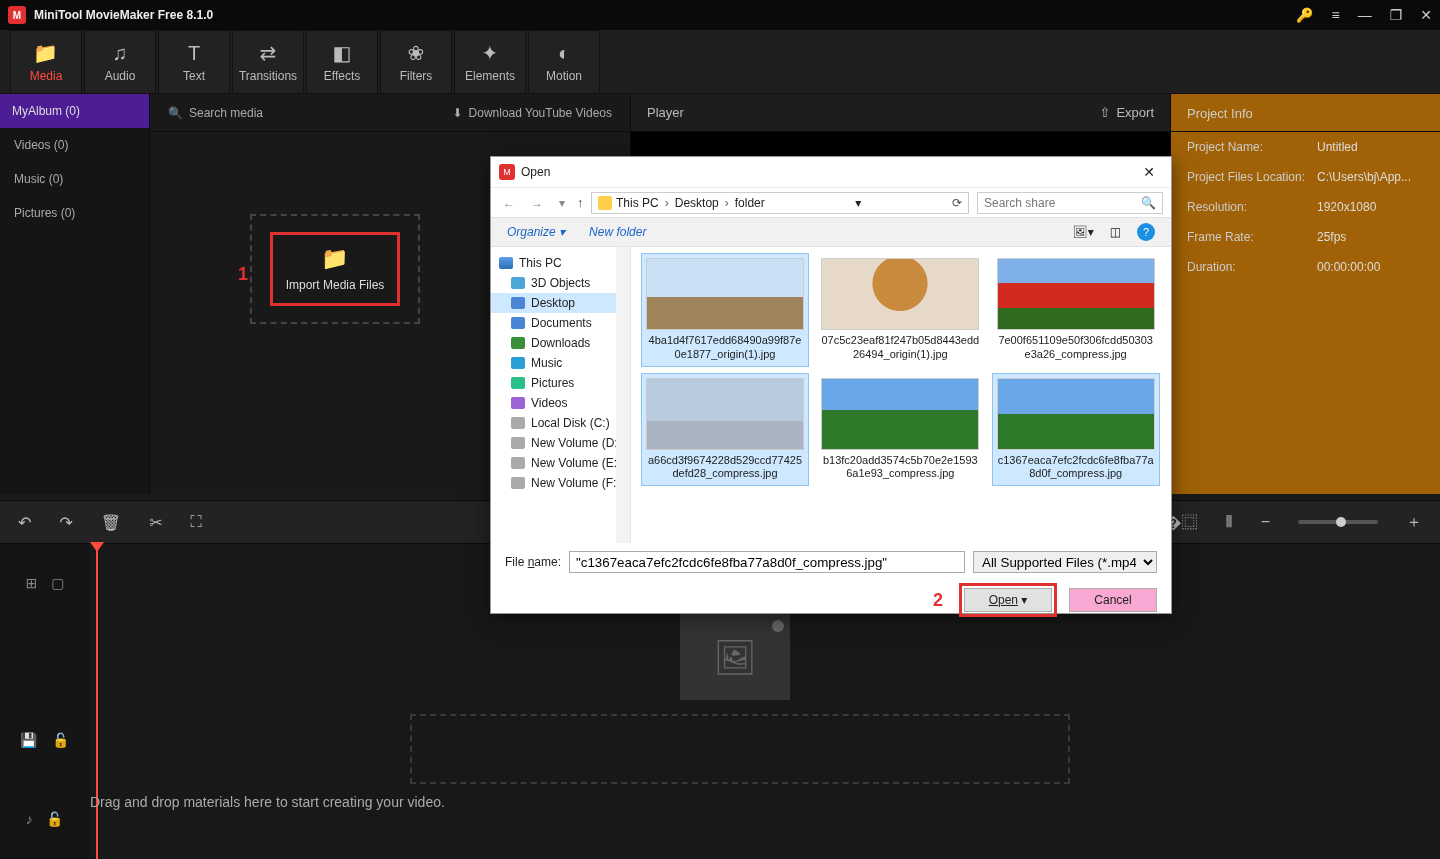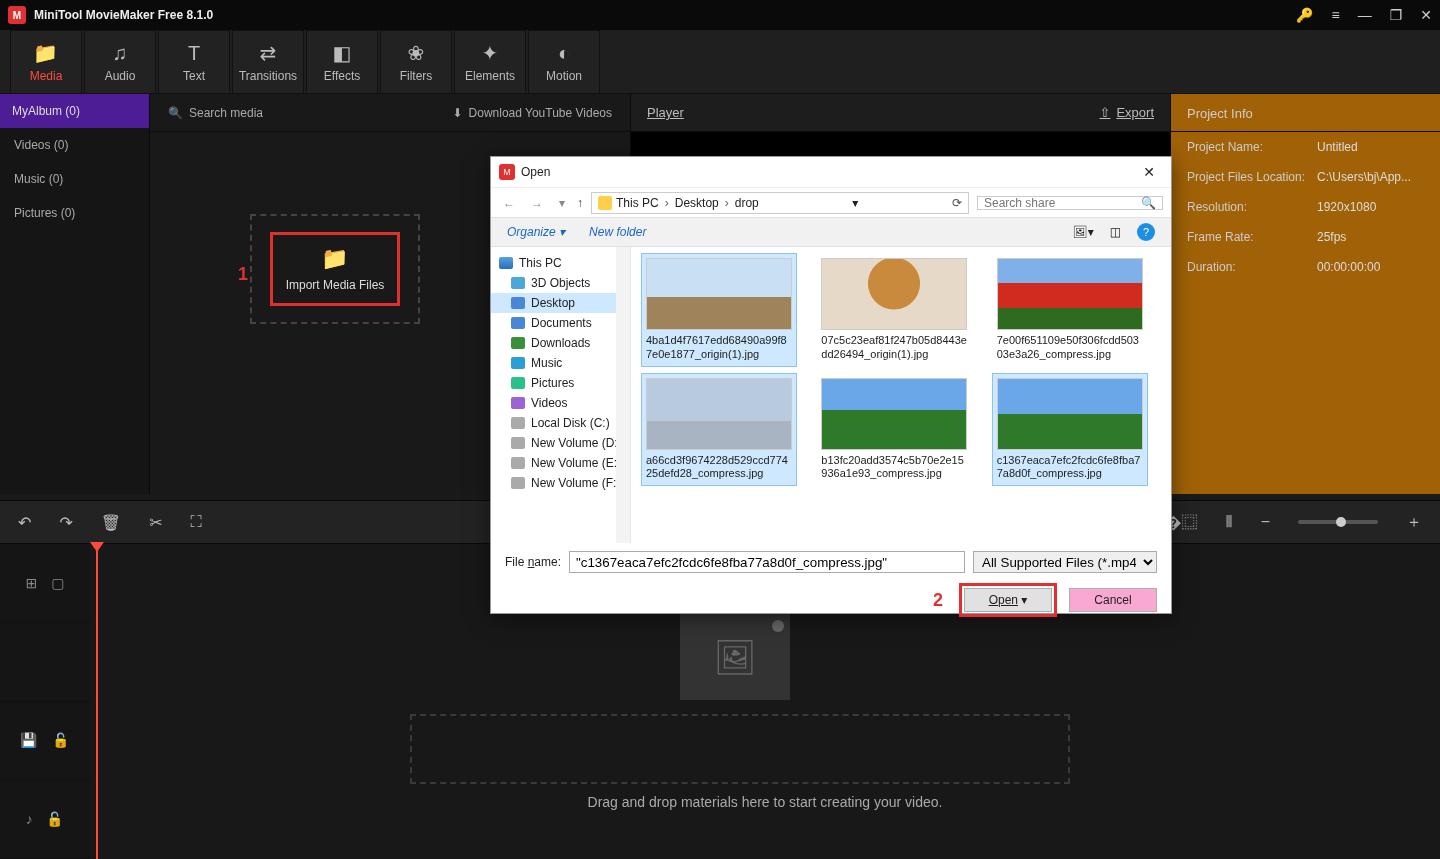--- a/index.html
+++ b/index.html
@@ -30,21 +30,21 @@
 .search-media { flex: 1; }
 .search-media::before { content: "🔍"; margin-right: 6px; opacity: .6; }
 .dl-yt::before { content: "⬇"; margin-right: 6px; }
 
 .import-wrap { position: absolute; left: 100px; top: 120px; width: 170px; height: 110px; border: 2px dashed #444; display:flex; align-items:center; justify-content:center; }
 .import-inner { border: 3px solid #e03030; width: 130px; height: 74px; display:flex; flex-direction:column; align-items:center; justify-content:center; gap:6px; font-size:12px; color:#ddd; }
 .import-inner .ficon { font-size: 22px; }
 .annot1 { position:absolute; left: 88px; top: 170px; color:#e03030; font-size:18px; font-weight:bold; }
 
 .player-panel { width: 540px; background: #1d1d1d; border-left: 1px solid #0a0a0a; }
-.player-head { display:flex; align-items:center; justify-content:space-between; padding: 10px 16px; font-size: 13px; color:#bbb; height: 38px; border-bottom:1px solid #0d0d0d;text-decoration:underline;}
+.player-head { display:flex; align-items:center; justify-content:space-between; padding: 10px 16px; font-size: 13px; color:#bbb; height: 38px; border-bottom:1px solid #0d0d0d;}
 .player-head .export { display:flex; align-items:center; gap:6px; }
 .player-head .export::before { content: "⇧"; }
 .player-view { background:#000; margin:0 0 0 0; height: 330px; }
 
 .info-panel { width: 270px; background: #a16207; border-left: 1px solid #0a0a0a; }
 .info-head { padding: 12px 16px; font-size: 13px; border-bottom:1px solid #0d0d0d; height: 38px;}
 .info-row { display:flex; padding: 8px 16px; font-size: 12px; color:#ccc; }
 .info-row .k { width: 130px; }
 .info-row .v { flex:1; color:#ddd; }
 
@@ -60,35 +60,35 @@
 .track-labels { width: 90px; background:#151515; display:flex; flex-direction:column; }
 .track-row { flex:1; display:flex; align-items:center; justify-content:center; gap:14px; border-bottom:1px solid #111;}
 .track-row span { font-size:14px; color:#888; }
 
 .timeline-canvas { flex:1; position:relative; }
 .playhead { position:absolute; left:6px; top:0; bottom:0; width:2px; background:#ff4a3d; }
 .playhead::before { content:""; position:absolute; top:-2px; left:-6px; width:14px; height:10px; background:#ff4a3d; clip-path: polygon(0 0,100% 0,50% 100%);}
 .thumb-ph { position:absolute; left: 590px; top: 70px; width:110px; height:86px; background:#333; display:flex; align-items:center; justify-content:center; font-size:34px; color:#666; }
 .thumb-ph::after { content:""; position:absolute; right:6px; top:6px; width:12px;height:12px;border-radius:50%;background:#666;}
 .dropzone { position:absolute; left:320px; top:170px; width:660px; height:70px; border:2px dashed #3a3a3a; display:flex; align-items:center; justify-content:center; font-size:14px; color:#aaa; }
-.drop-text { position:absolute; left:0; right:0; top:250px; text-align:center; font-size:14px; color:#aaa; }
+.drop-text { position:absolute; left:0; right:0; top:250px; font-size:14px; color:#aaa; }
 
 
 .dlg { position:absolute; left:490px; top:156px; width:682px; height:458px; background:#fff; border:1px solid #999; box-shadow: 0 4px 20px rgba(0,0,0,.5); color:#222; font-size:12px; }
 .dlg-title { height:30px; display:flex; align-items:center; padding:0 8px; }
 .dlg-title .logo { width:16px;height:16px;background:#e03030;border-radius:3px;margin-right:6px;display:flex;align-items:center;justify-content:center;color:#fff;font-size:9px; }
 .dlg-title .close { margin-left:auto; font-size:14px; padding:0 8px; }
 .dlg-nav { height:30px; display:flex; align-items:center; padding:0 8px; gap:8px; border-top:1px solid #eee; }
 .dlg-nav .arrow { color:#888; padding:0 4px; }
 .dlg-nav .up { color:#333; }
 .dlg-path { flex:1; border:1px solid #ccc; height:22px; display:flex; align-items:center; padding:0 6px; gap:4px; }
 .dlg-path .folder { width:14px; height:14px; background:#ffcf4b; border-radius:2px; }
 .dlg-path .sep::after { content:"›"; color:#666; margin:0 2px; }
 .dlg-path .refresh { margin-left:auto; color:#555; }
-.dlg-search { width:186px; border:1px solid #ccc; height:14px; display:flex; align-items:center; padding:0 6px; color:#777; }
+.dlg-search { width:186px; border:1px solid #ccc; height:22px; display:flex; align-items:center; padding:0 6px; color:#777; }
 .dlg-search .sicon { margin-left:auto; }
 
 .dlg-toolbar { height:30px; display:flex; align-items:center; padding:0 16px; gap:24px; background:#f1f1f1; border-top:1px solid #e2e2e2; border-bottom:1px solid #e2e2e2; }
 .dlg-toolbar .link { color:#1a66c9;font-style:italic; }
 .dlg-toolbar .right { margin-left:auto; display:flex; gap:16px; align-items:center; }
 .dlg-toolbar .help { width:18px;height:18px;border-radius:50%;background:#1a8fe3;color:#fff;display:flex;align-items:center;justify-content:center;font-size:11px; }
 
 .dlg-body { display:flex; height: 296px; }
 .dlg-tree { width:140px; border-right:1px solid #e5e5e5; overflow:hidden; padding:6px 0; position:relative;}
 .dlg-tree .scroll-ind { position:absolute; right:0; top:0; width:14px; height:100%; background:#f3f3f3;}
@@ -100,21 +100,21 @@
 .tree-icon.drive { background:#aaa; }
 .tree-icon.blue3d { background:#4aa7d8; }
 .tree-icon.music { background:#2a9fd6; }
 .tree-icon.pics { background:#2ac08a; }
 .tree-icon.vids { background:#9a63d6; }
 .tree-icon.docs { background:#4a86d6; }
 .tree-icon.dl { background:#3a8f3a; }
 
 .dlg-files { flex:1; padding:6px 10px; overflow:hidden; }
 .file-grid { display:grid; grid-template-columns: repeat(3, 1fr); gap: 6px 6px; }
-.file-item { border:1px solid transparent; padding:4px; text-align:left; width: 156px;}
+.file-item { border:1px solid transparent; padding:4px; text-align:center; width: 168px;}
 .file-item.sel { background:#cde8ff; border-color:#8fc3ef; }
 .file-thumb { width:100%; height:72px; background:#777; border:1px solid #ccc; }
 .file-name { font-size:11px; line-height:1.25; margin-top:4px; word-break:break-all; color:#222; }
 
 
 .th1 { background: linear-gradient(#c9dff4 55%, #9e835b 55%); }
 .th2 { background: radial-gradient(circle at 50% 35%, #c98a3e 30%, #e7d9c7 31%); }
 .th3 { background: linear-gradient(#7fb0e8 35%, #d12a1e 35% 70%, #2f6b1e 70%); }
 .th4 { background: linear-gradient(#b8cadd 60%, #a8b4c1 60%); }
 .th5 { background: linear-gradient(#6aa7e8 45%, #2f7a2a 45%); }
@@ -285,21 +285,21 @@
     <span class="arrow">←</span>
     <span class="arrow">→</span>
     <span class="arrow">▾</span>
     <span class="up">↑</span>
     <div class="dlg-path">
       <div class="folder"></div>
       <span>This PC</span>
         <span class="sep"></span>
       <span>Desktop</span>
         <span class="sep"></span>
-      <span>drop</span>
+      <span>folder</span>
       <span style="margin-left:auto">▾</span>
       <span class="refresh">⟳</span>
     </div>
     <div class="dlg-search">
       <span>Search share</span>
       <span class="sicon">🔍</span>
     </div>
   </div>
   <div class="dlg-toolbar">
     <span class="link">Organize ▾</span>

